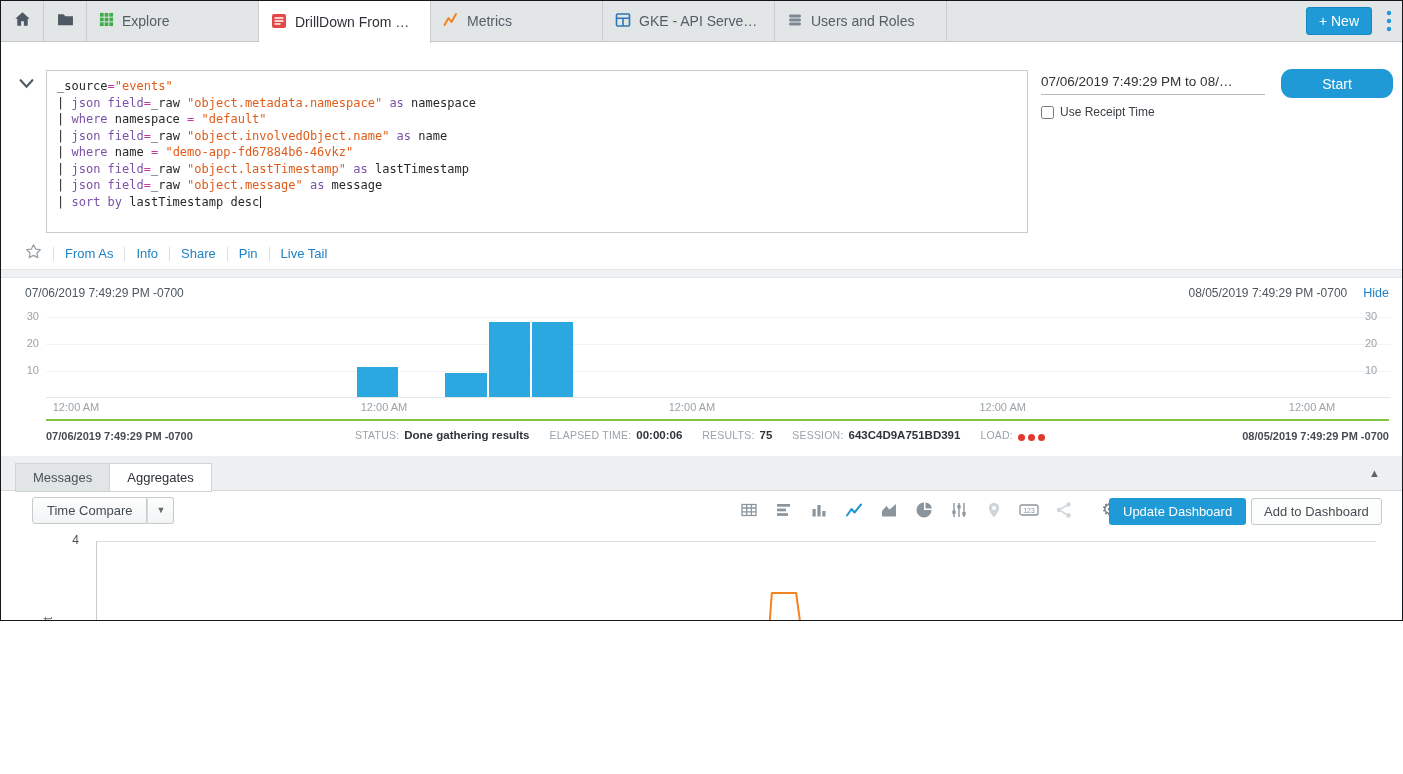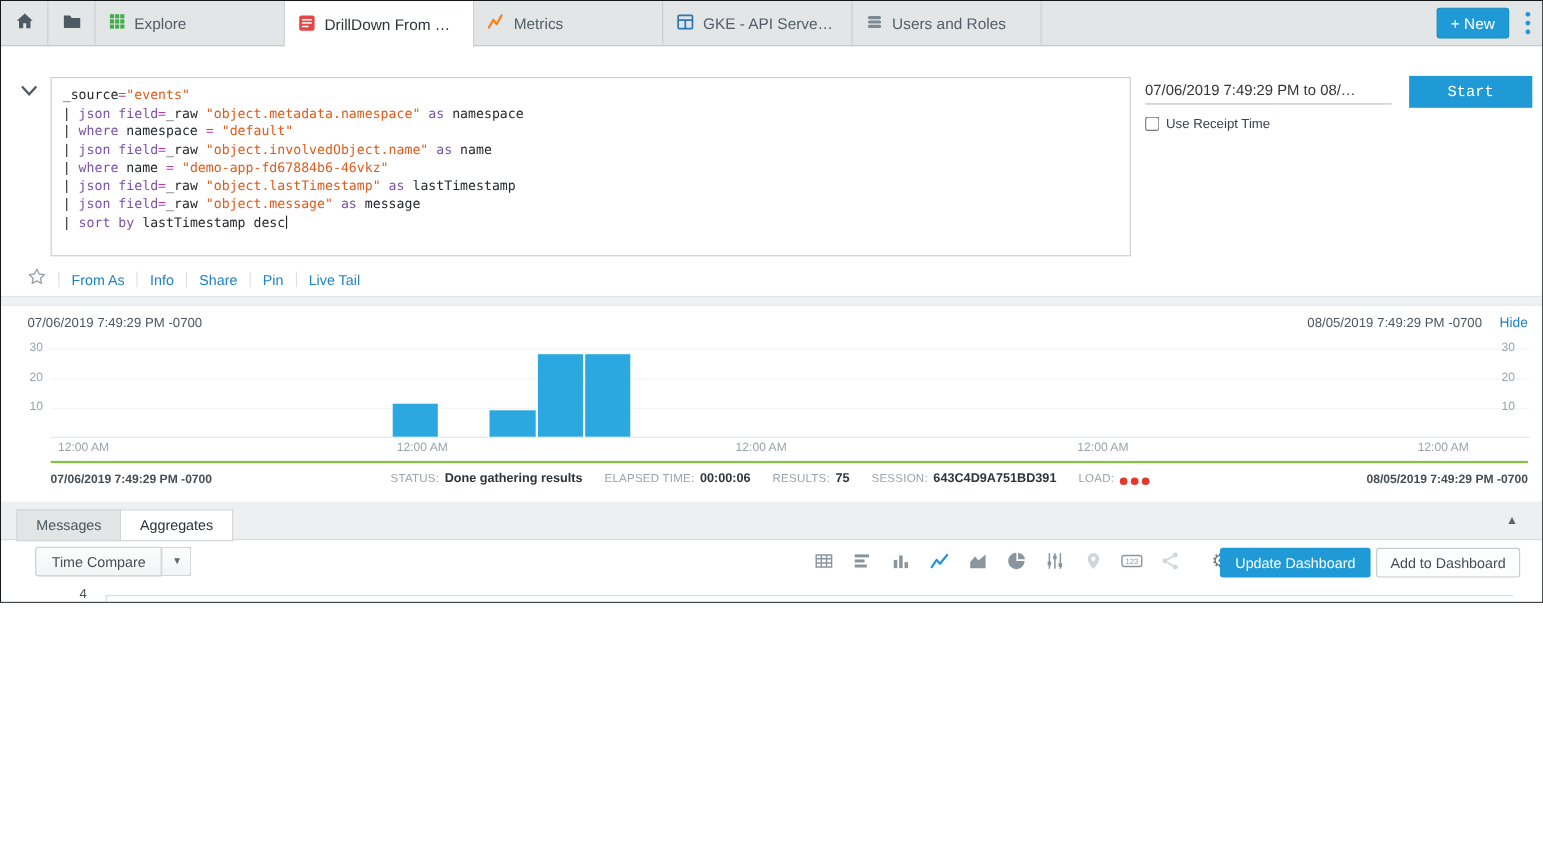--- a/index.html
+++ b/index.html
@@ -1,18 +1,18 @@
 <!DOCTYPE html>
 <html style="--accent: #1f9ad6; --bar: #2ca8e0; --line: #f58220; --progress: #82c341; --load: #e0392e;"><head>
 <meta charset="utf-8">
 <style>
   *{margin:0;padding:0;box-sizing:border-box}
   html,body{width:1403px;height:774px}
   body{font-family:"Liberation Sans",sans-serif;background:#fff}
-  .app{position:relative;width:1403px;height:548px;border:1px solid #15181a;overflow:hidden;background:#fff}
+  .app{position:relative;width:1403px;height:621px;border:1px solid #15181a;overflow:hidden;background:#fff}
 
   
   .tabbar{position:absolute;top:0;left:0;right:0;height:41px;display:flex;background:#e3e6e7;border-bottom:1px solid #c3c8ca;z-index:5}
   .tab{display:flex;align-items:center;gap:8px;border-right:1px solid #c9cdcf;color:#525d66;font-size:14px;cursor:pointer;padding:0 12px;height:100%;flex:none}
   .tab.icon-only{width:43px;justify-content:center;padding:0}
   .tab.text-tab{width:172px}
   .tab .tab-label{white-space:nowrap;overflow:hidden;text-overflow:ellipsis}
   .tab.active{background:#fff;color:#2f3338;height:42px}
   .tabbar-right{margin-left:auto;display:flex;align-items:center;gap:14px;padding:0 10px}
   .new-btn{background:var(--accent);border:1px solid #178ac0;color:#fff;font-size:14px;padding:5px 12px;border-radius:3px;cursor:pointer;font-family:inherit}
@@ -22,21 +22,21 @@
   .search-panel{position:absolute;top:41px;left:0;right:0;height:227px;background:#fff}
   .collapse-caret{position:absolute;left:18px;top:34px;cursor:pointer}
   .query-box{position:absolute;left:45px;top:28px;width:982px;height:163px;border:1px solid #c8cccd;padding:7px 10px;font-family:"DejaVu Sans Mono",monospace;font-size:12px;line-height:16.5px;color:#26292c;overflow:hidden;cursor:text}
   .qline{white-space:pre}
   .q-kw{color:#7a52a8}
   .q-str{color:#df5c1a}
   .q-op{color:#bf3ba0}
   .caret{display:inline-block;width:1px;height:12px;background:#222;vertical-align:-2px;margin-left:1px;animation:blink 1s steps(1) infinite}
   @keyframes blink{50%{opacity:0}}
   .time-range{position:absolute;left:1040px;top:32px;width:224px;font-size:13.5px;color:#333;padding-bottom:5px;border-bottom:1px solid #b7bcbf;white-space:nowrap;overflow:hidden;cursor:text}
-  .start-btn{position:absolute;left:1280px;top:27px;width:112px;height:29px;background:var(--accent);color:#fff;border:none;border-radius:0;font-size:14px;font-family:Liberation Mono, monospace;cursor:pointer}
+  .start-btn{position:absolute;left:1280px;top:27px;width:112px;height:29px;background:var(--accent);color:#fff;border:none;border-radius:11px;font-size:14px;font-family:Liberation Sans, sans-serif;cursor:pointer}
   .receipt{position:absolute;left:1040px;top:63px;display:flex;align-items:center;gap:6px;font-size:12px;color:#3a4046;cursor:pointer}
   .receipt input{width:13px;height:13px;margin:0}
   .actions-row{position:absolute;left:24px;top:201px;display:flex;align-items:center;gap:11px}
   .action-link{color:#2083c5;font-size:13px;cursor:pointer;white-space:nowrap}
   .vdiv{width:1px;height:14px;background:#dcdfe0}
 
   .band{position:absolute;left:0;right:0;top:268px;height:9px;background:#eff1f2;border-top:1px solid #e3e5e6;border-bottom:1px solid #e3e5e6}
 
   
   .histo{position:absolute;left:0;right:0;top:277px;height:178px;background:#fff}

